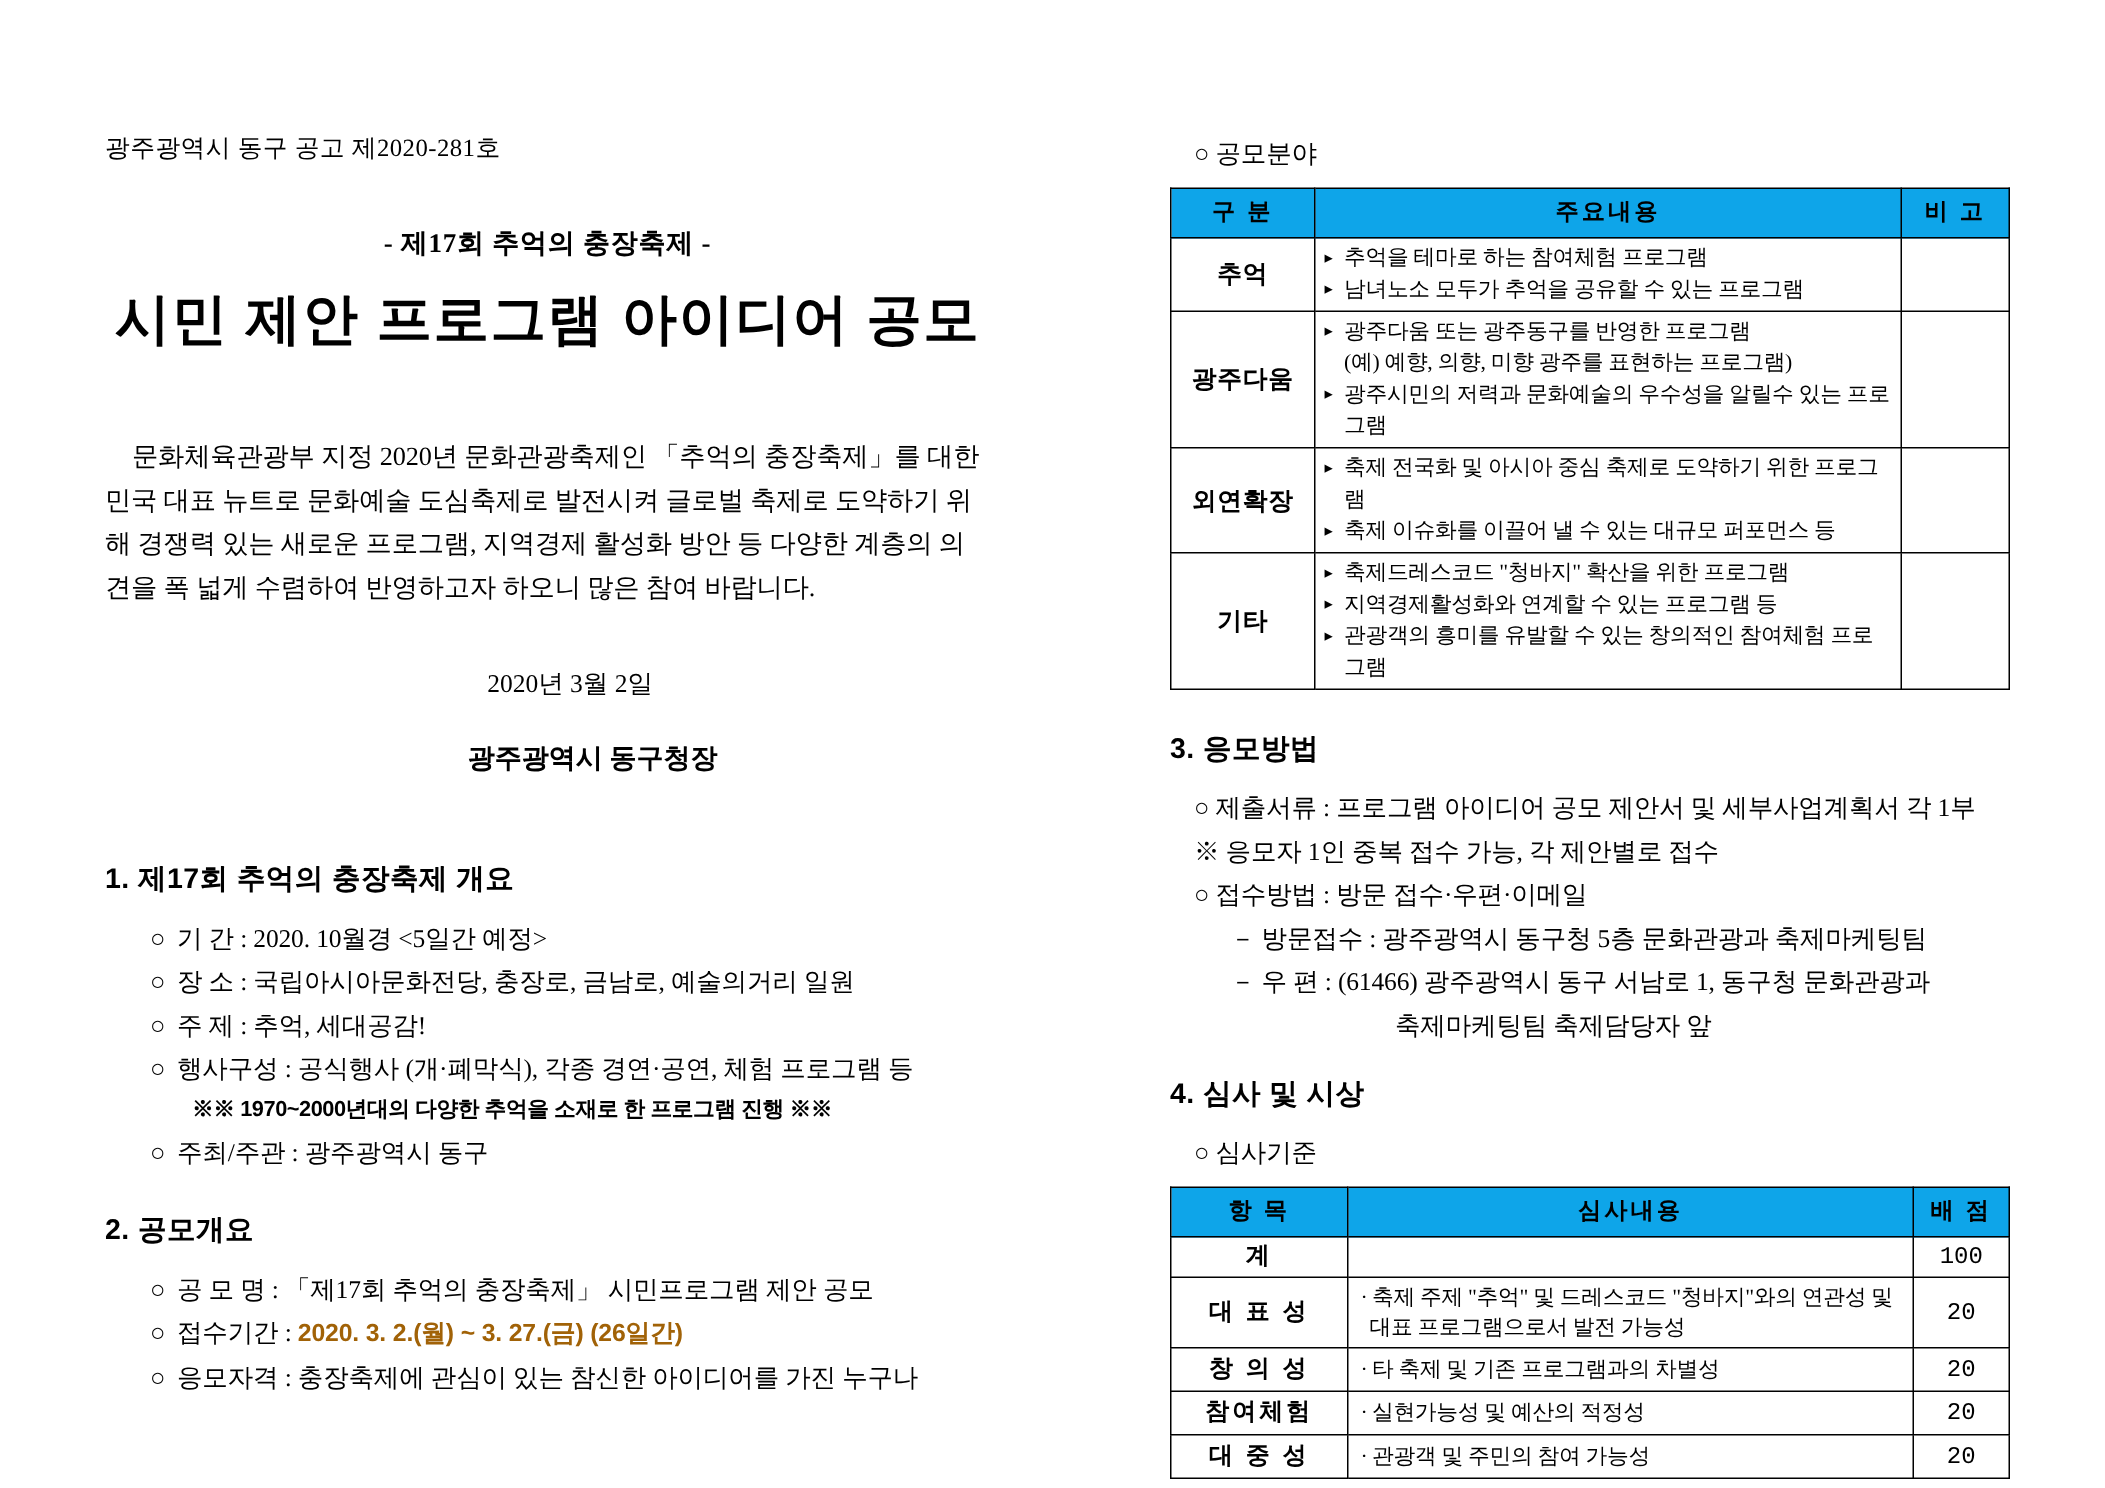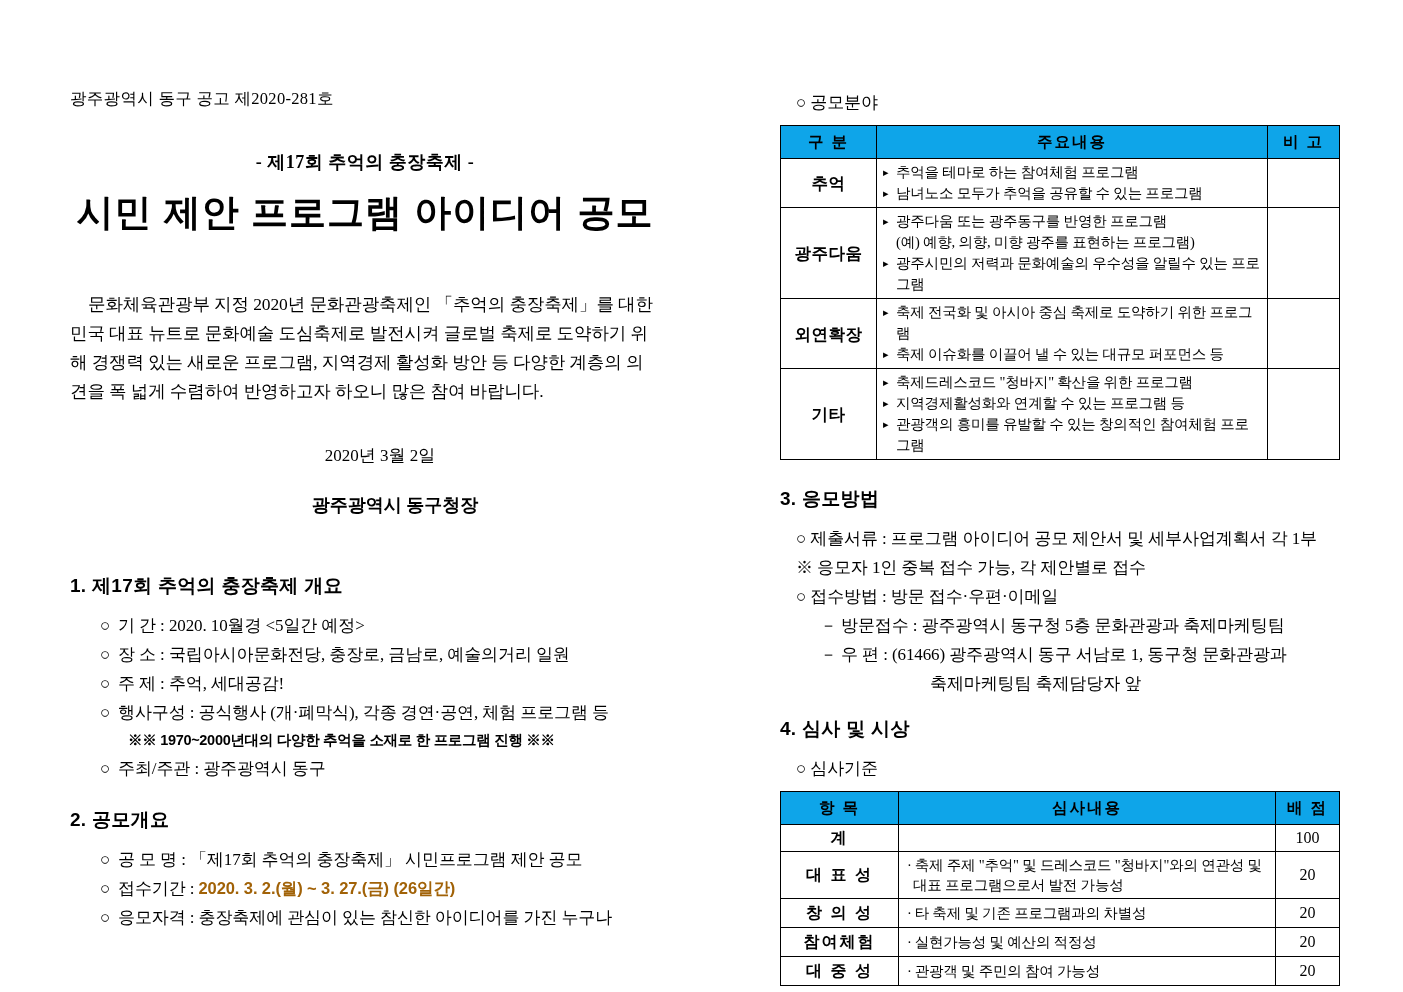--- a/index.html
+++ b/index.html
@@ -196,20 +196,21 @@
     letter-spacing: -0.2px;
     padding-left: 8px;
   }
   table.t2 td.desc .dot::before {
     content: "·";
     margin-right: 3px;
   }
   table.t2 td.score {
     text-align: center;
     font-size: 16px;
+    font-family: Liberation Mono, monospace;
   }
   table.t2 td.total-label {
     text-align: center;
     font-family: "Liberation Sans", sans-serif;
     font-weight: bold;
     font-size: 16px;
     letter-spacing: 2px;
   }
   .hdr-bg { background: #0ea5e9; }
 </style>

